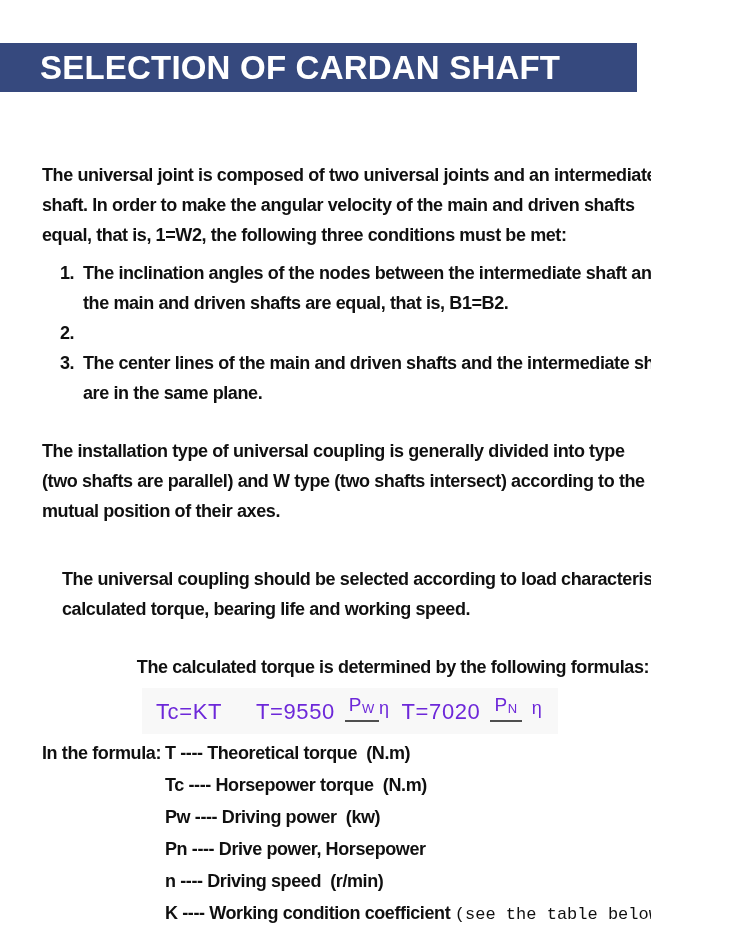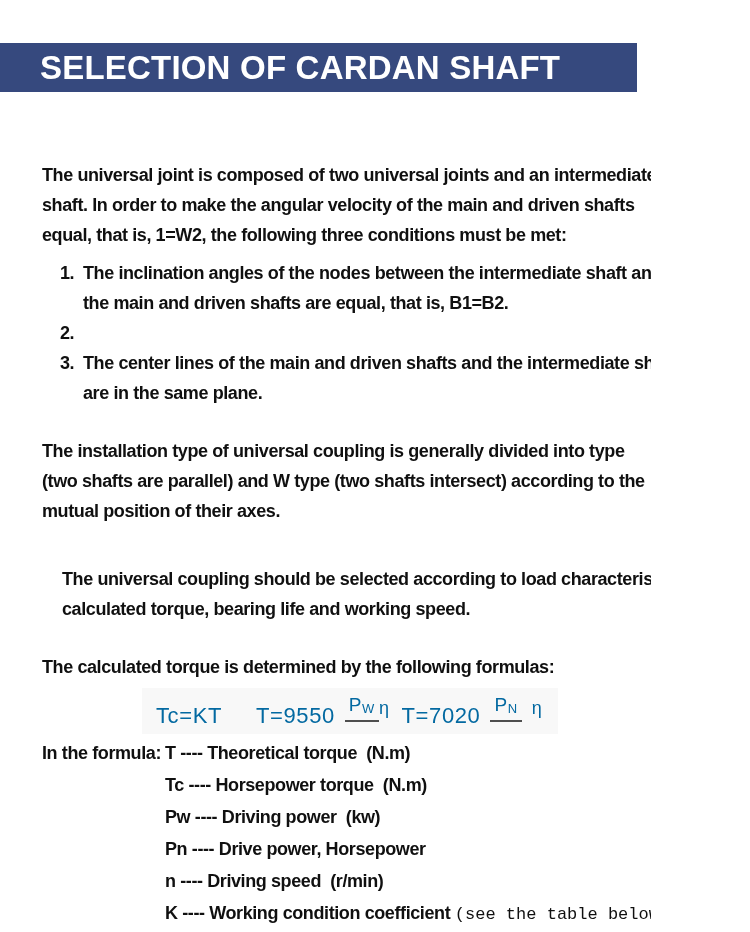--- a/index.html
+++ b/index.html
@@ -57,29 +57,29 @@
   }
   .cond-num {
     flex: none;
     width: 23px;
   }
   .cond-text {
     white-space: pre-line;
   }
   .p-installation { margin-top: 28px; }
   .p-selection    { margin-top: 38px; margin-left: 20px; }
-  .p-torque       { margin-top: 28px; }
+  .p-torque       { margin-top: 28px; text-align: center; }
 
   .formula-row {
     margin: 6px 0 0 100px;
     display: inline-flex;
-    align-items: flex-end;
+    align-items: center;
     background: #f8f8f8;
     padding: 6px 16px 5px 14px;
-    color: #0369a1;
+    color: #6d28d9;
     font-size: 22px;
     font-weight: 400;
     letter-spacing: 0.6px;
     line-height: 26px;
     white-space: pre;
   }
   .eq1 { margin-right: 34px; }
   .frac {
     display: inline-flex;
     flex-direction: row;

